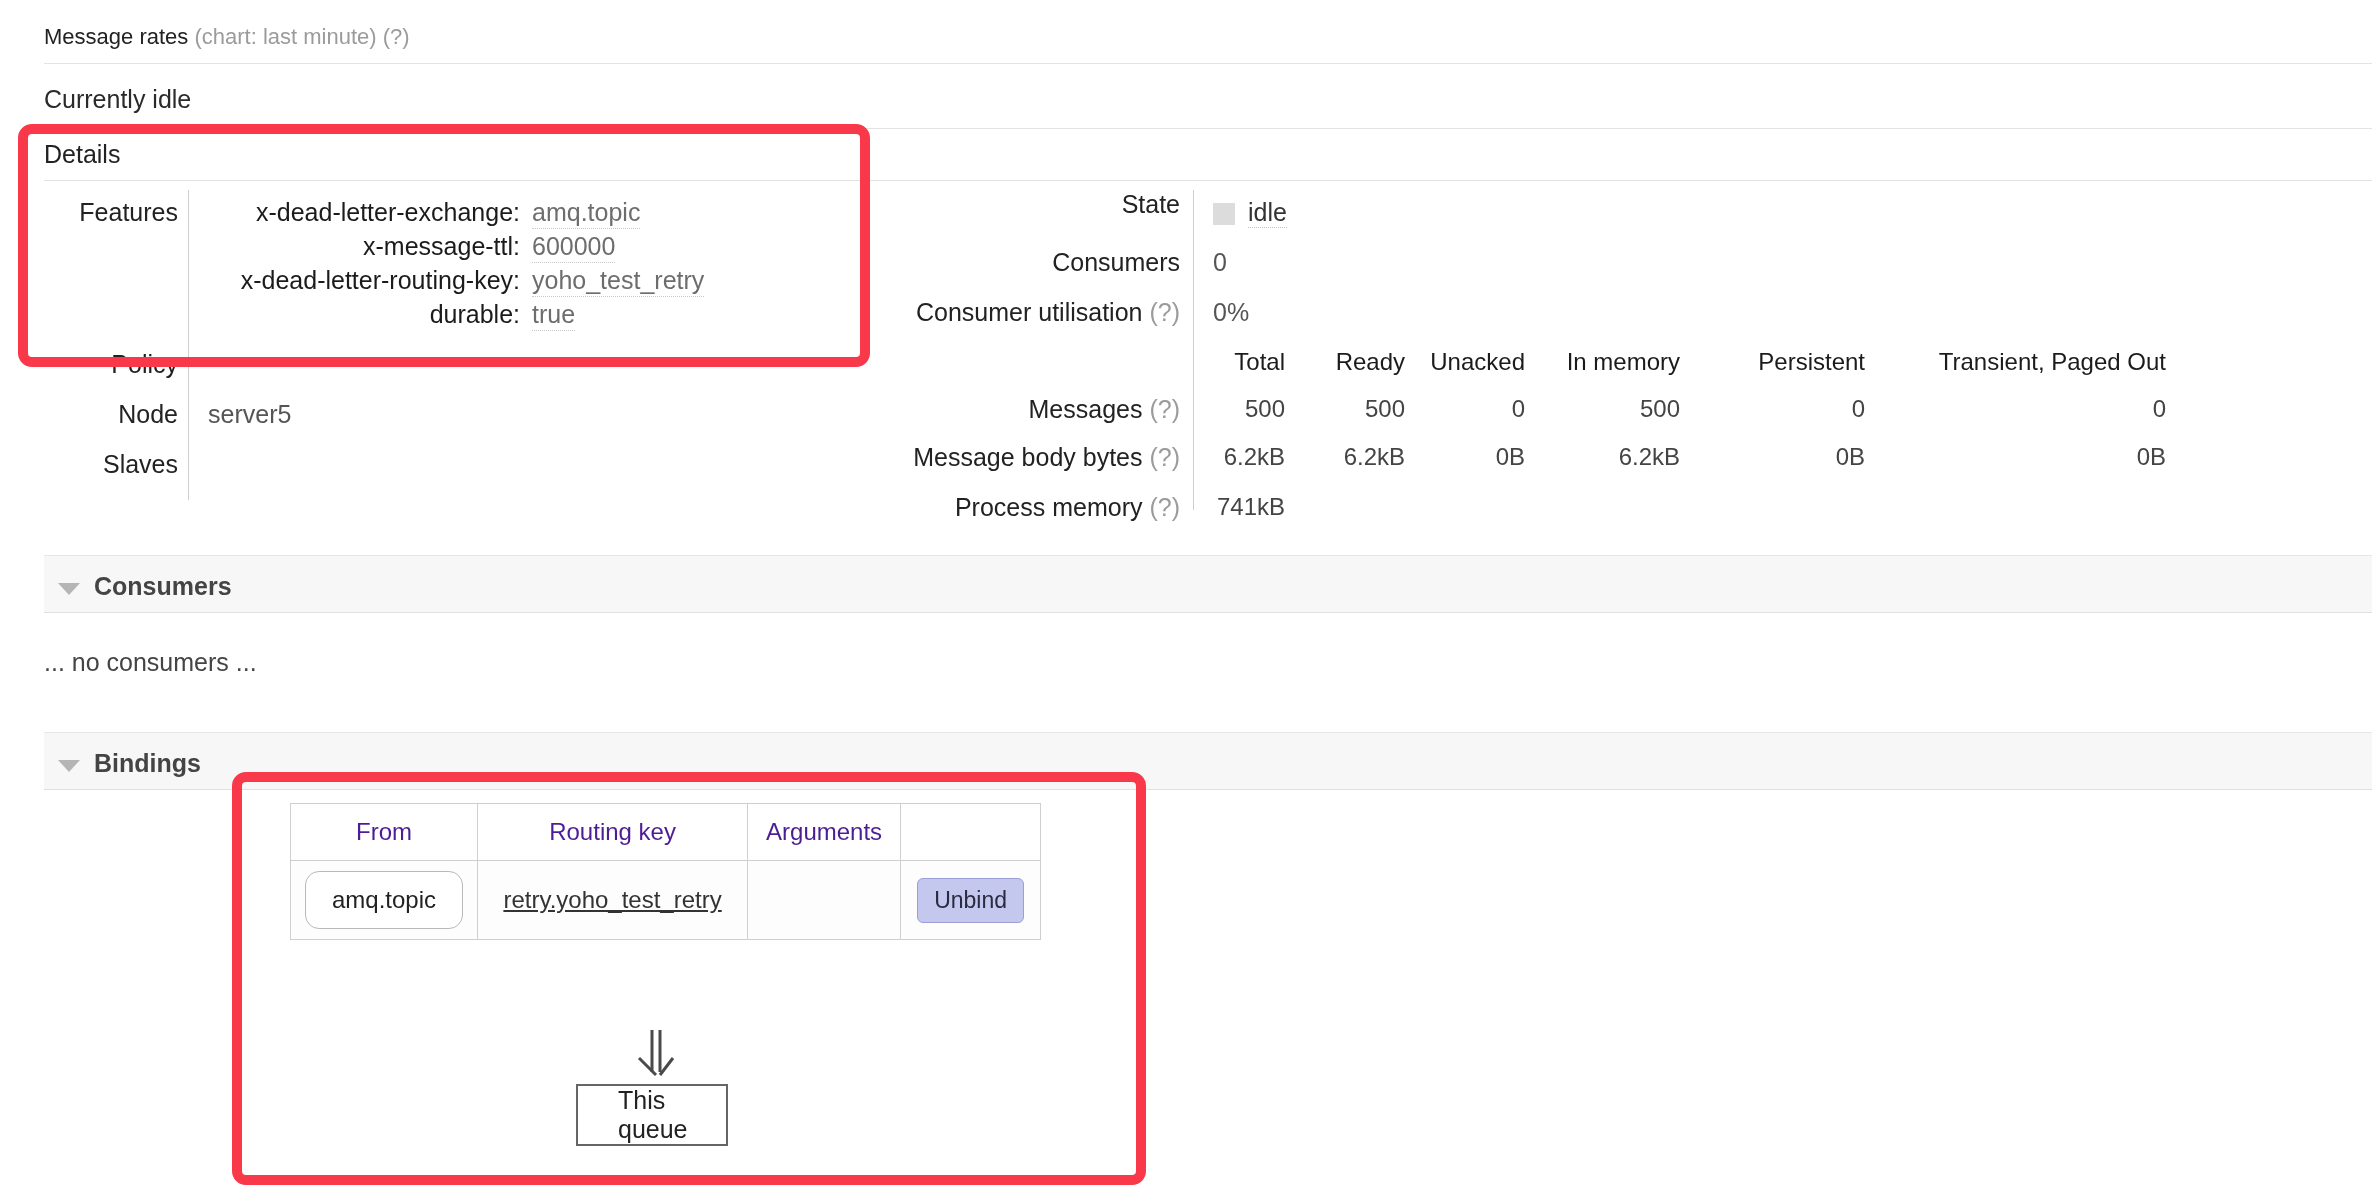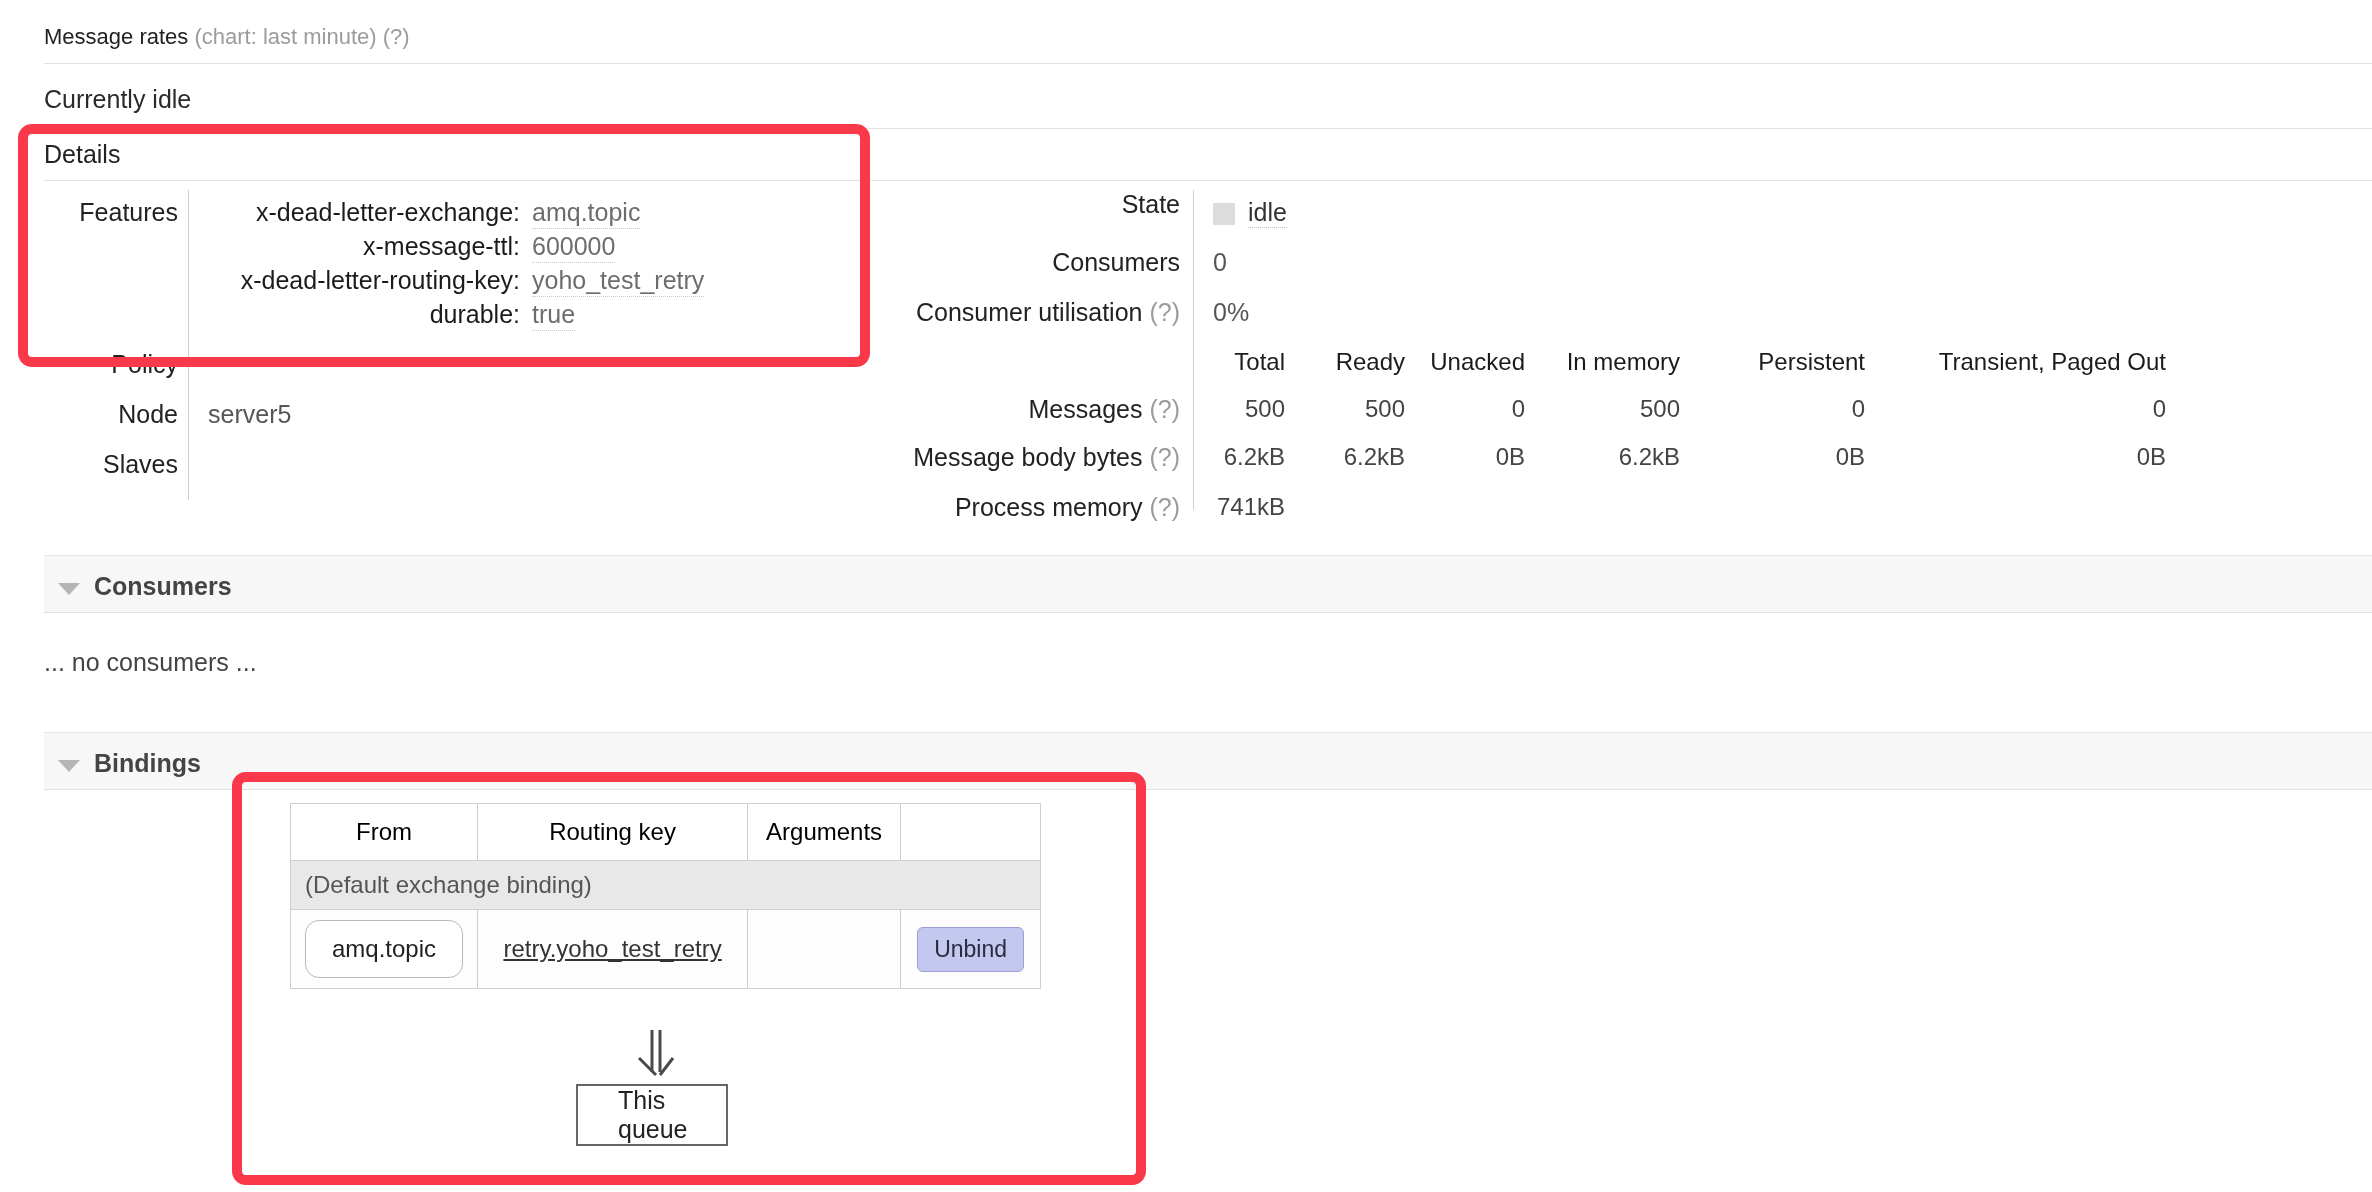--- a/index.html
+++ b/index.html
@@ -132,21 +132,21 @@
   
   .btable {
     position: absolute;
     border-collapse: collapse;
     font-size: 24px;
     background: #fff;
   }
   .btable th {
     border: 1px solid #cfcfcf;
     font-weight: normal;
-    color: #000000;
+    color: #4c1d95;
     padding: 14px 18px;
     text-align: center;
     background: #fff;
     font-size: 24px;
   }
   .btable td {
     border: 1px solid #cfcfcf;
     padding: 10px 14px;
     vertical-align: middle;
     background: #fdfdfd;
@@ -315,23 +315,20 @@
   <table class="btable" style="left:290px; top:803px;">
     <thead>
       <tr>
         <th style="width:185px;">From</th>
         <th style="width:270px;">Routing key</th>
         <th style="width:148px;">Arguments</th>
         <th style="width:140px;"></th>
       </tr>
     </thead>
     <tbody>
-      <tr>
-        <td class="subhead" colspan="4">(Default exchange binding)</td>
-      </tr>
       <tr>
         <td style="text-align:center;">
           <span class="exchange-pill">amq.topic</span>
         </td>
         <td>
           <div class="rkey">retry.yoho_test_retry</div>
         </td>
         <td></td>
         <td style="text-align:center;">
           <span class="unbind-btn">Unbind</span>

